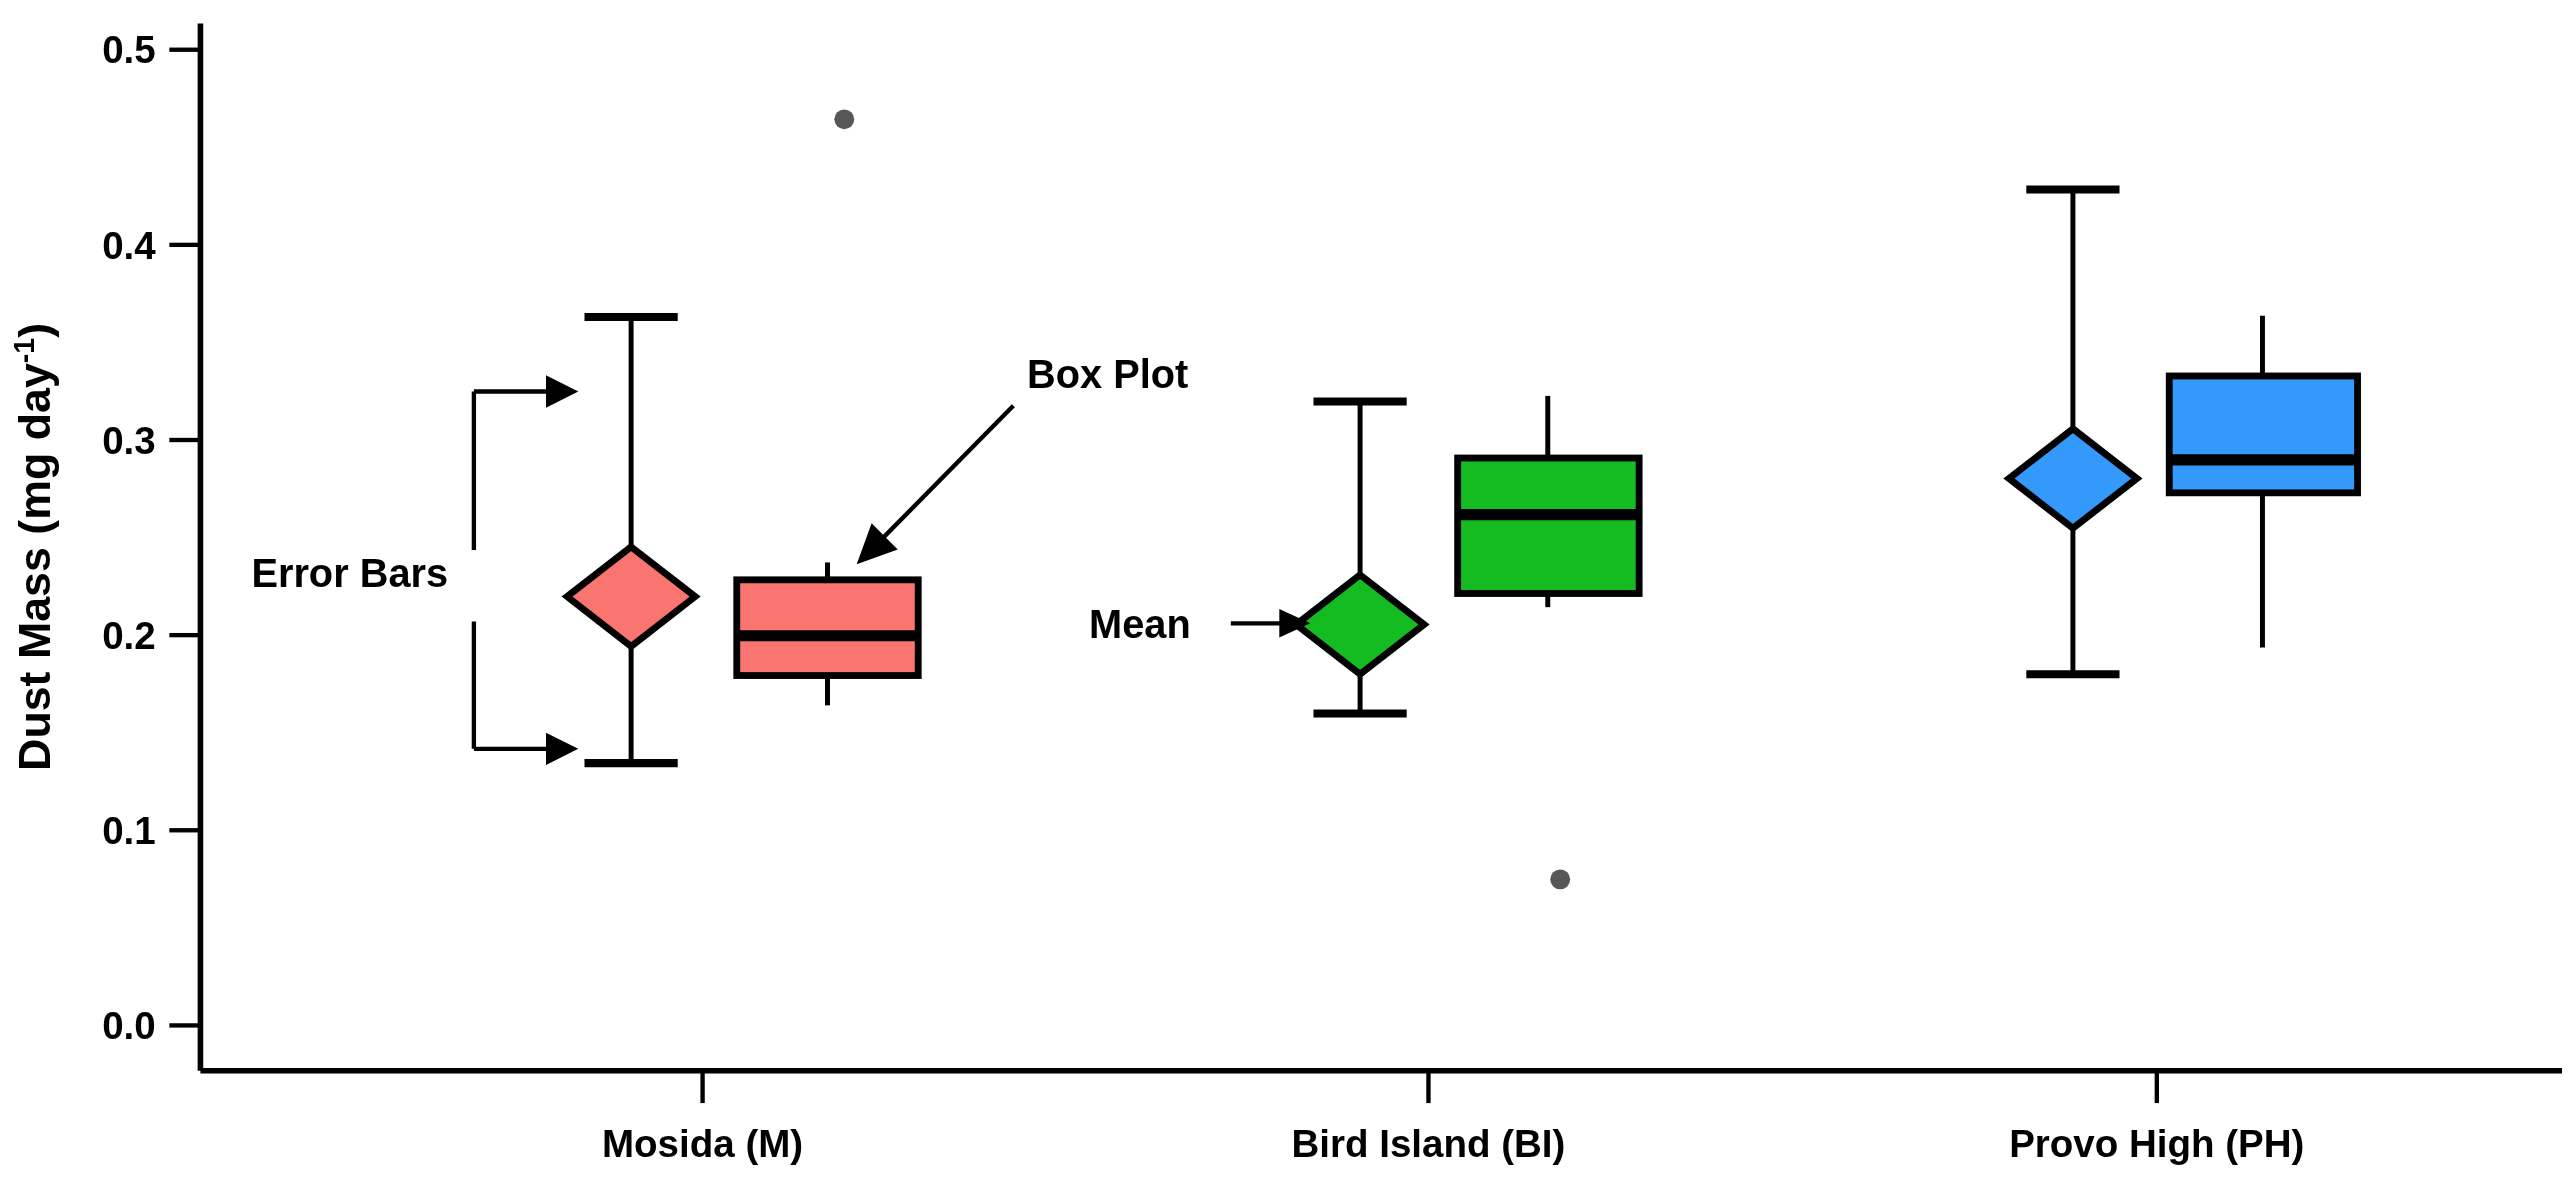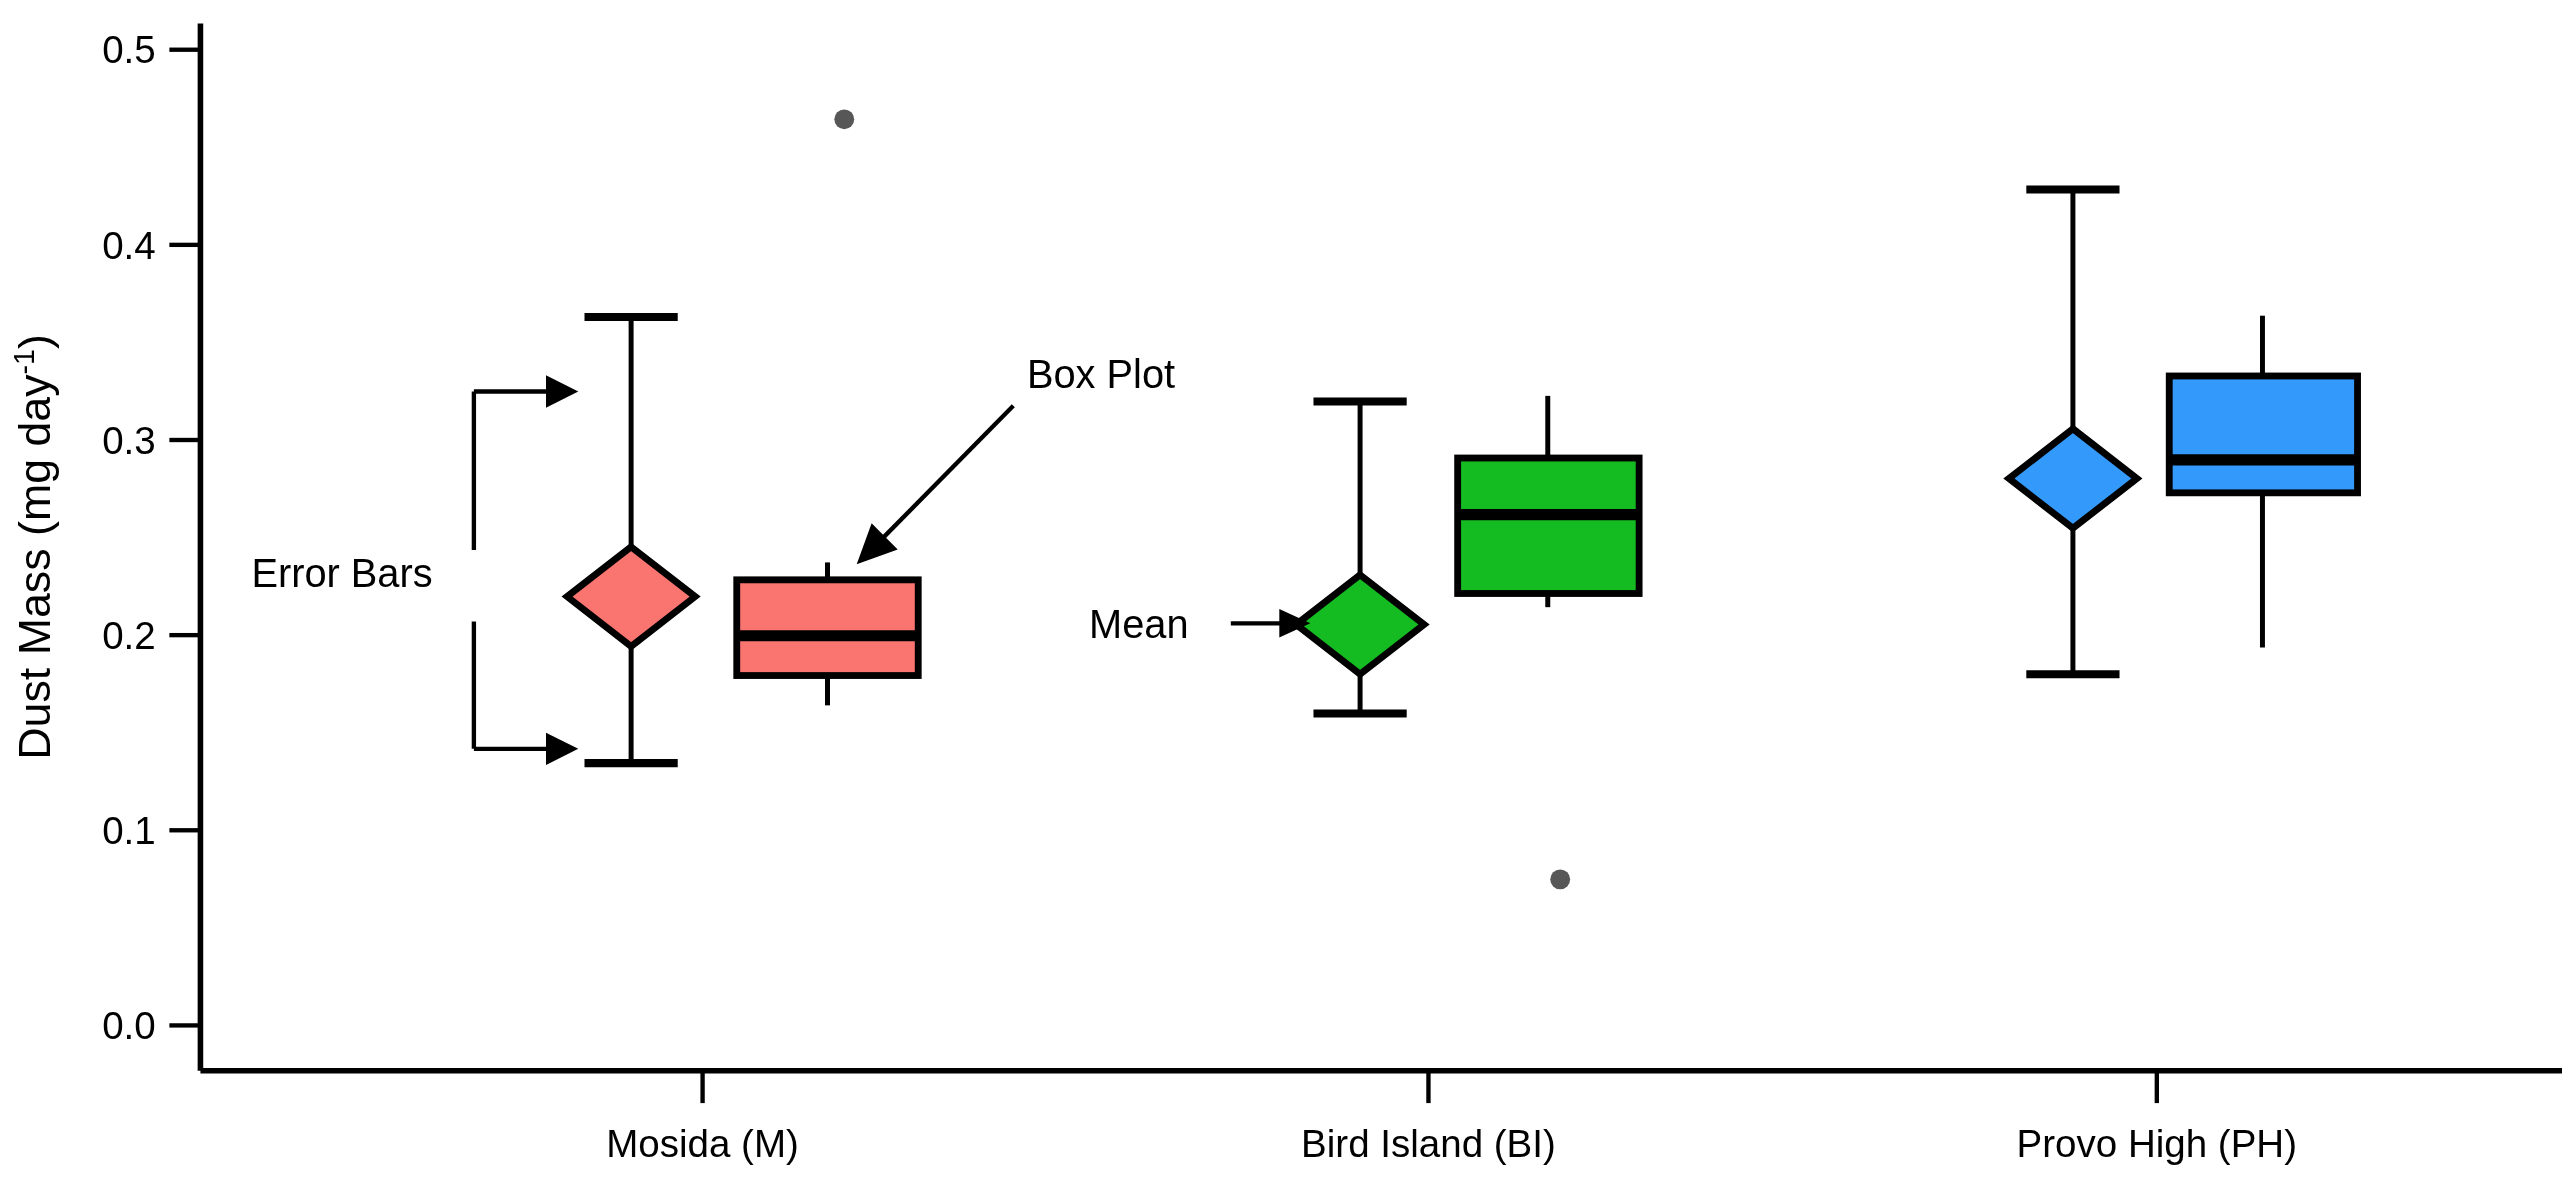--- a/index.html
+++ b/index.html
@@ -9,20 +9,21 @@
   }
   body {
     font-family: "Liberation Sans", sans-serif;
   }
   #stage {
     position: relative;
     width: 2576px;
     height: 1187px;
     background: #ffffff;
     overflow: hidden;
+    font-weight: bold;
   }
   #plot-svg {
     position: absolute;
     left: 0;
     top: 0;
     width: 2576px;
     height: 1187px;
     display: block;
   }
   .tick-label {

